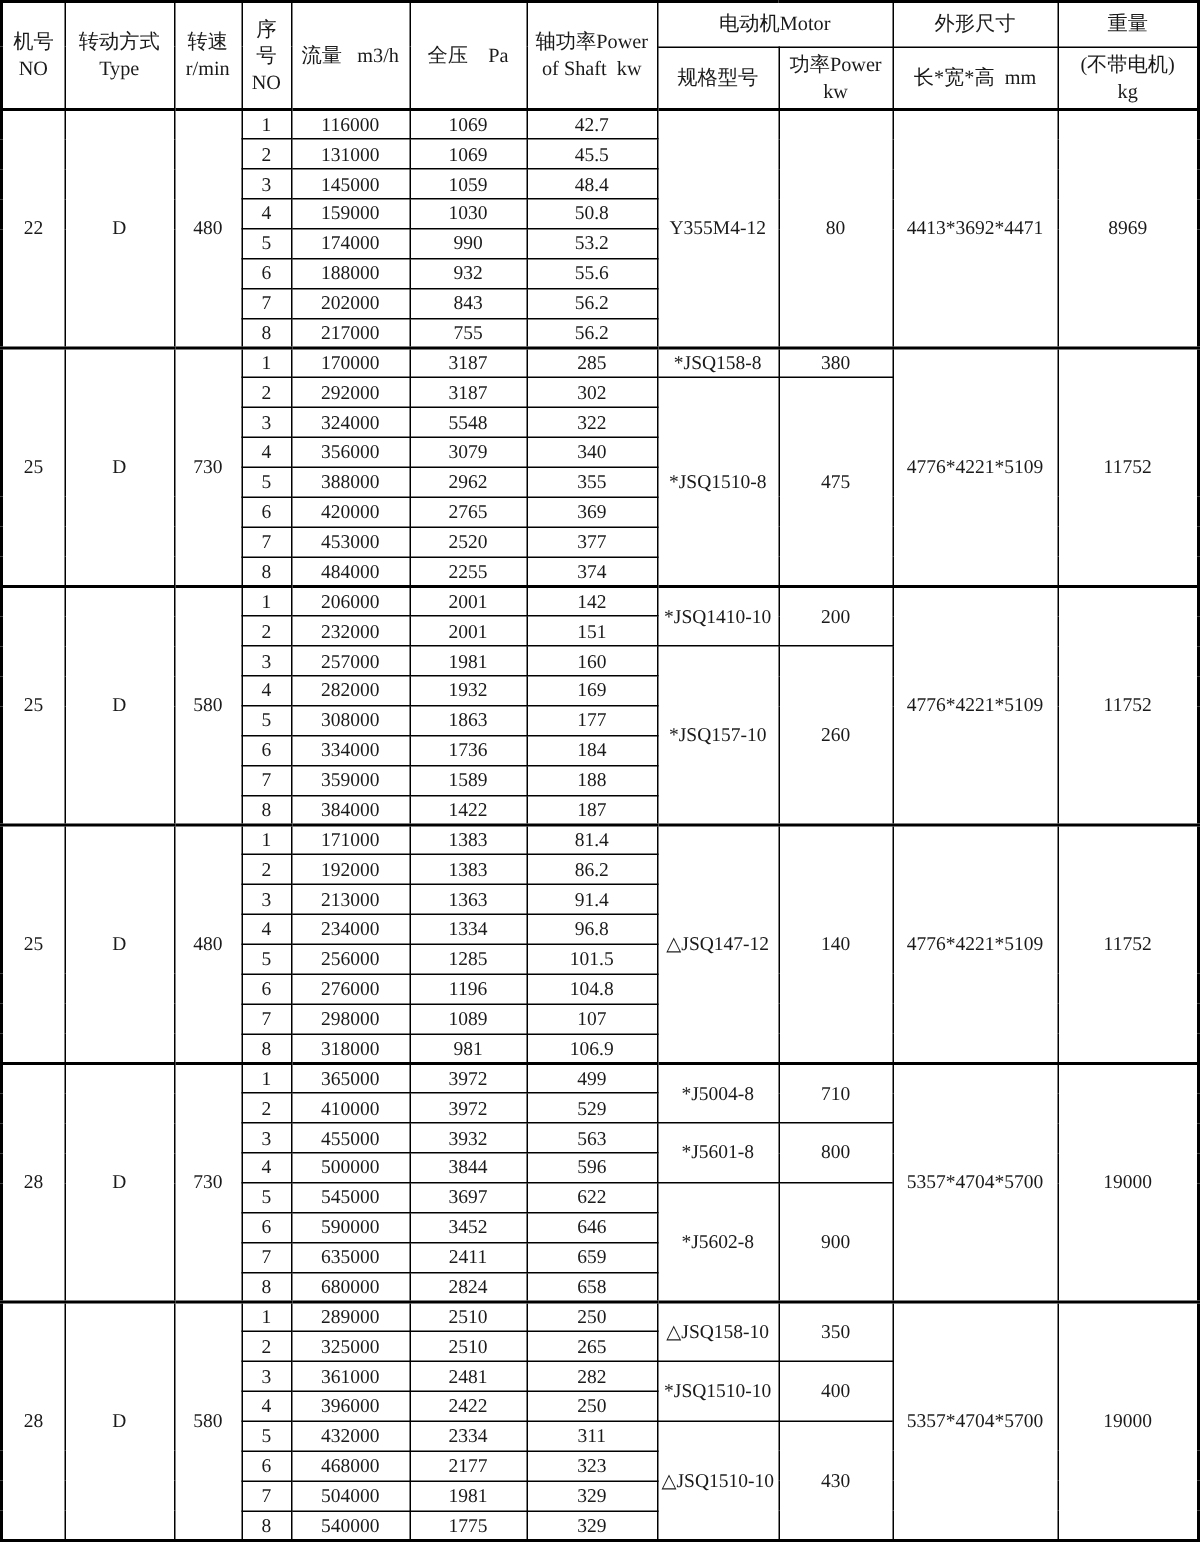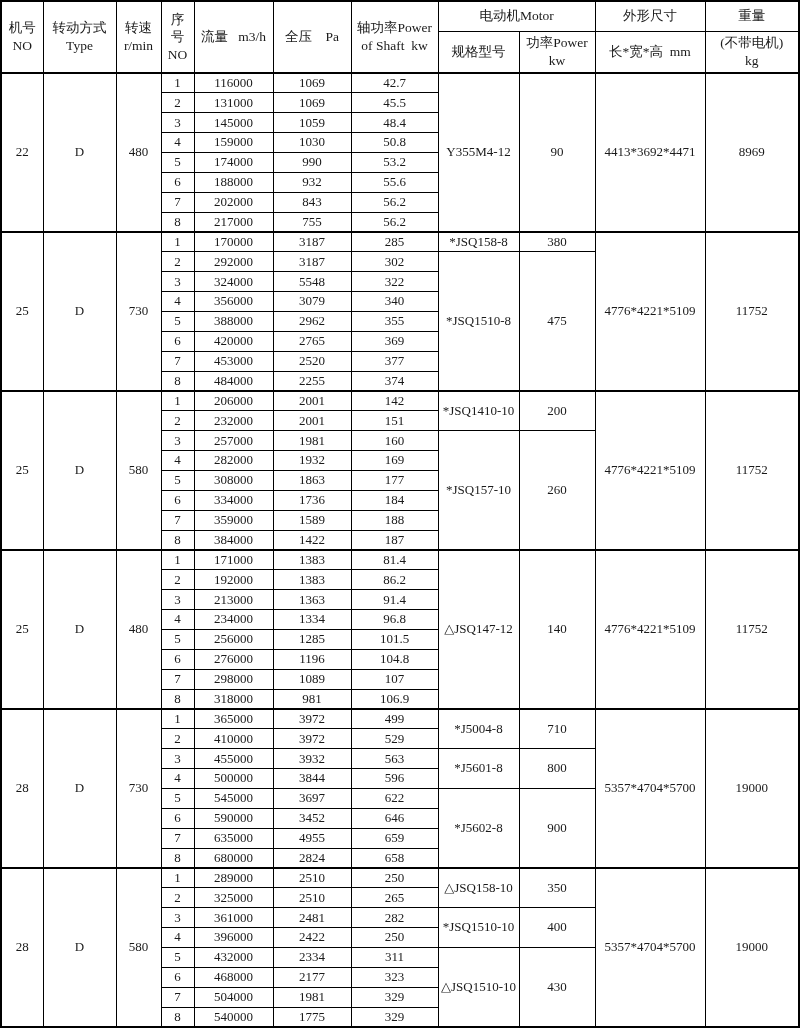--- a/index.html
+++ b/index.html
@@ -96,21 +96,21 @@
     <tbody id="table-body">
         <tr class="data-row block-start">
           <td rowspan="8">22</td>
           <td rowspan="8">D</td>
           <td rowspan="8">480</td>
           <td>1</td>
           <td>116000</td>
           <td>1069</td>
           <td>42.7</td>
           <td rowspan="8">Y355M4-12</td>
-          <td rowspan="8">90</td>
+          <td rowspan="8">80</td>
           <td rowspan="8">4413*3692*4471</td>
           <td rowspan="8">8969</td>
         </tr>
         <tr class="data-row">
           <td>2</td>
           <td>131000</td>
           <td>1069</td>
           <td>45.5</td>
         </tr>
         <tr class="data-row">
@@ -361,21 +361,21 @@
         </tr>
         <tr class="data-row">
           <td>6</td>
           <td>590000</td>
           <td>3452</td>
           <td>646</td>
         </tr>
         <tr class="data-row">
           <td>7</td>
           <td>635000</td>
-          <td>4955</td>
+          <td>2411</td>
           <td>659</td>
         </tr>
         <tr class="data-row">
           <td>8</td>
           <td>680000</td>
           <td>2824</td>
           <td>658</td>
         </tr>
         <tr class="data-row block-start">
           <td rowspan="8">28</td>

